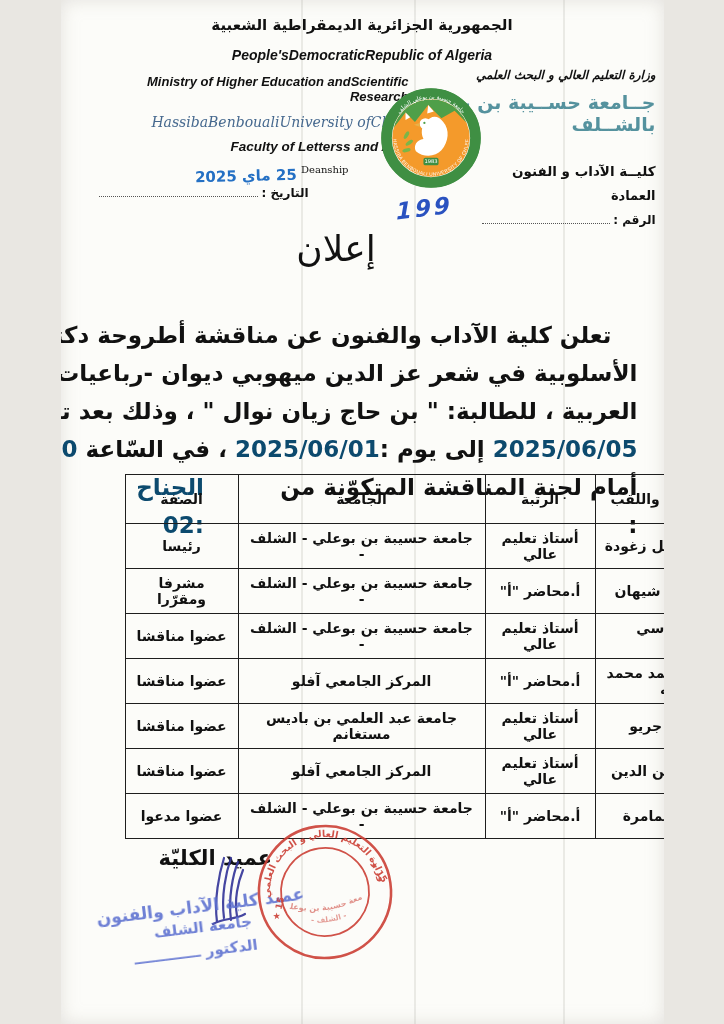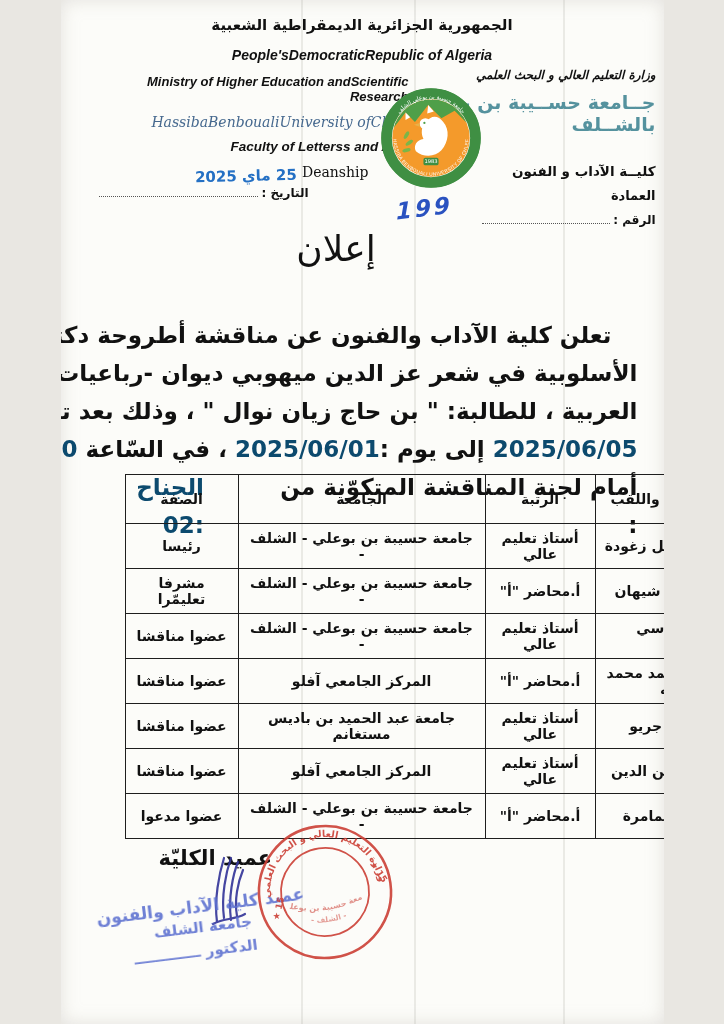--- a/index.html
+++ b/index.html
@@ -10,21 +10,21 @@
 
   
   .center-top{position:absolute;top:16px;left:0;right:0;text-align:center;}
   .rep-ar{font-size:15px;font-weight:bold;}
   .rep-en{margin-top:13px;font-size:14px;font-weight:bold;font-family:"Liberation Sans",sans-serif;font-style:italic;}
 
   .hdr-left{position:absolute;left:30px;top:74px;width:318px;text-align:right;}
   .min-en{font-size:13px;font-weight:bold;font-style:italic;font-family:"Liberation Sans",sans-serif;}
   .uni-en{margin-top:10px;font-size:14px;font-style:italic;font-family:"DejaVu Serif",serif;color:#45688e;}
   .fac-en{margin-top:9px;font-size:13.5px;font-weight:bold;font-style:italic;font-family:"Liberation Sans",sans-serif;}
-  .dean-en{margin-top:10px;margin-right:40px;font-size:14px;font-family:"DejaVu Serif",serif;}
+  .dean-en{margin-top:10px;margin-right:60px;font-size:10px;font-family:"DejaVu Serif",serif;}
   .date-line{position:absolute;left:38px;top:184px;width:210px;display:flex;align-items:flex-end;}
   .date-label{font-size:12px;font-weight:bold;white-space:nowrap;}
   .leader-dots{flex:1;border-bottom:1.7px dotted #555;margin:0 3px 3px 0;height:12px;}
   .date-stamp{position:absolute;left:96px;top:-17px;color:#2470c4;font-weight:bold;font-size:15px;
               letter-spacing:1px;transform:rotate(-1.5deg);white-space:nowrap;}
 
   .hdr-right{position:absolute;right:8px;top:68px;width:322px;text-align:right;}
   .min-ar{font-size:12px;font-weight:bold;font-style:italic;}
   .uni-ar{margin-top:9px;font-size:19px;font-weight:bold;}
   .fac-ar{margin-top:28px;font-size:13.5px;font-weight:bold;}
@@ -167,38 +167,38 @@
       <tr>
         <td class="c-name">إسماعيل زغودة</td>
         <td>أستاذ تعليم عالي</td>
         <td>جامعة حسيبة بن بوعلي - الشلف -</td>
         <td>رئيسا</td>
       </tr>
       <tr>
         <td class="c-name">رضوان شيهان</td>
         <td>أ.محاضر "أ"</td>
         <td>جامعة حسيبة بن بوعلي - الشلف -</td>
-        <td>مشرفا تعليمّرا</td>
+        <td>مشرفا ومقرّرا</td>
       </tr>
       <tr>
         <td class="c-name">الحميد سي أحمد</td>
         <td>أستاذ تعليم عالي</td>
         <td>جامعة حسيبة بن بوعلي - الشلف -</td>
         <td>عضوا مناقشا</td>
       </tr>
       <tr>
         <td class="c-name">سيد أحمد محمد عبد الله</td>
         <td>أ.محاضر "أ"</td>
         <td>المركز الجامعي آفلو</td>
         <td>عضوا مناقشا</td>
       </tr>
       <tr>
         <td class="c-name">فاطمة جريو</td>
         <td>أستاذ تعليم عالي</td>
-        <td>جامعة عبد الحميد بن باديس مستغانم</td>
+        <td>جامعة عبد العلمي بن باديس مستغانم</td>
         <td>عضوا مناقشا</td>
       </tr>
       <tr>
         <td class="c-name">بخولة بن الدين</td>
         <td>أستاذ تعليم عالي</td>
         <td>المركز الجامعي آفلو</td>
         <td>عضوا مناقشا</td>
       </tr>
       <tr>
         <td class="c-name">كمال عمامرة</td>

